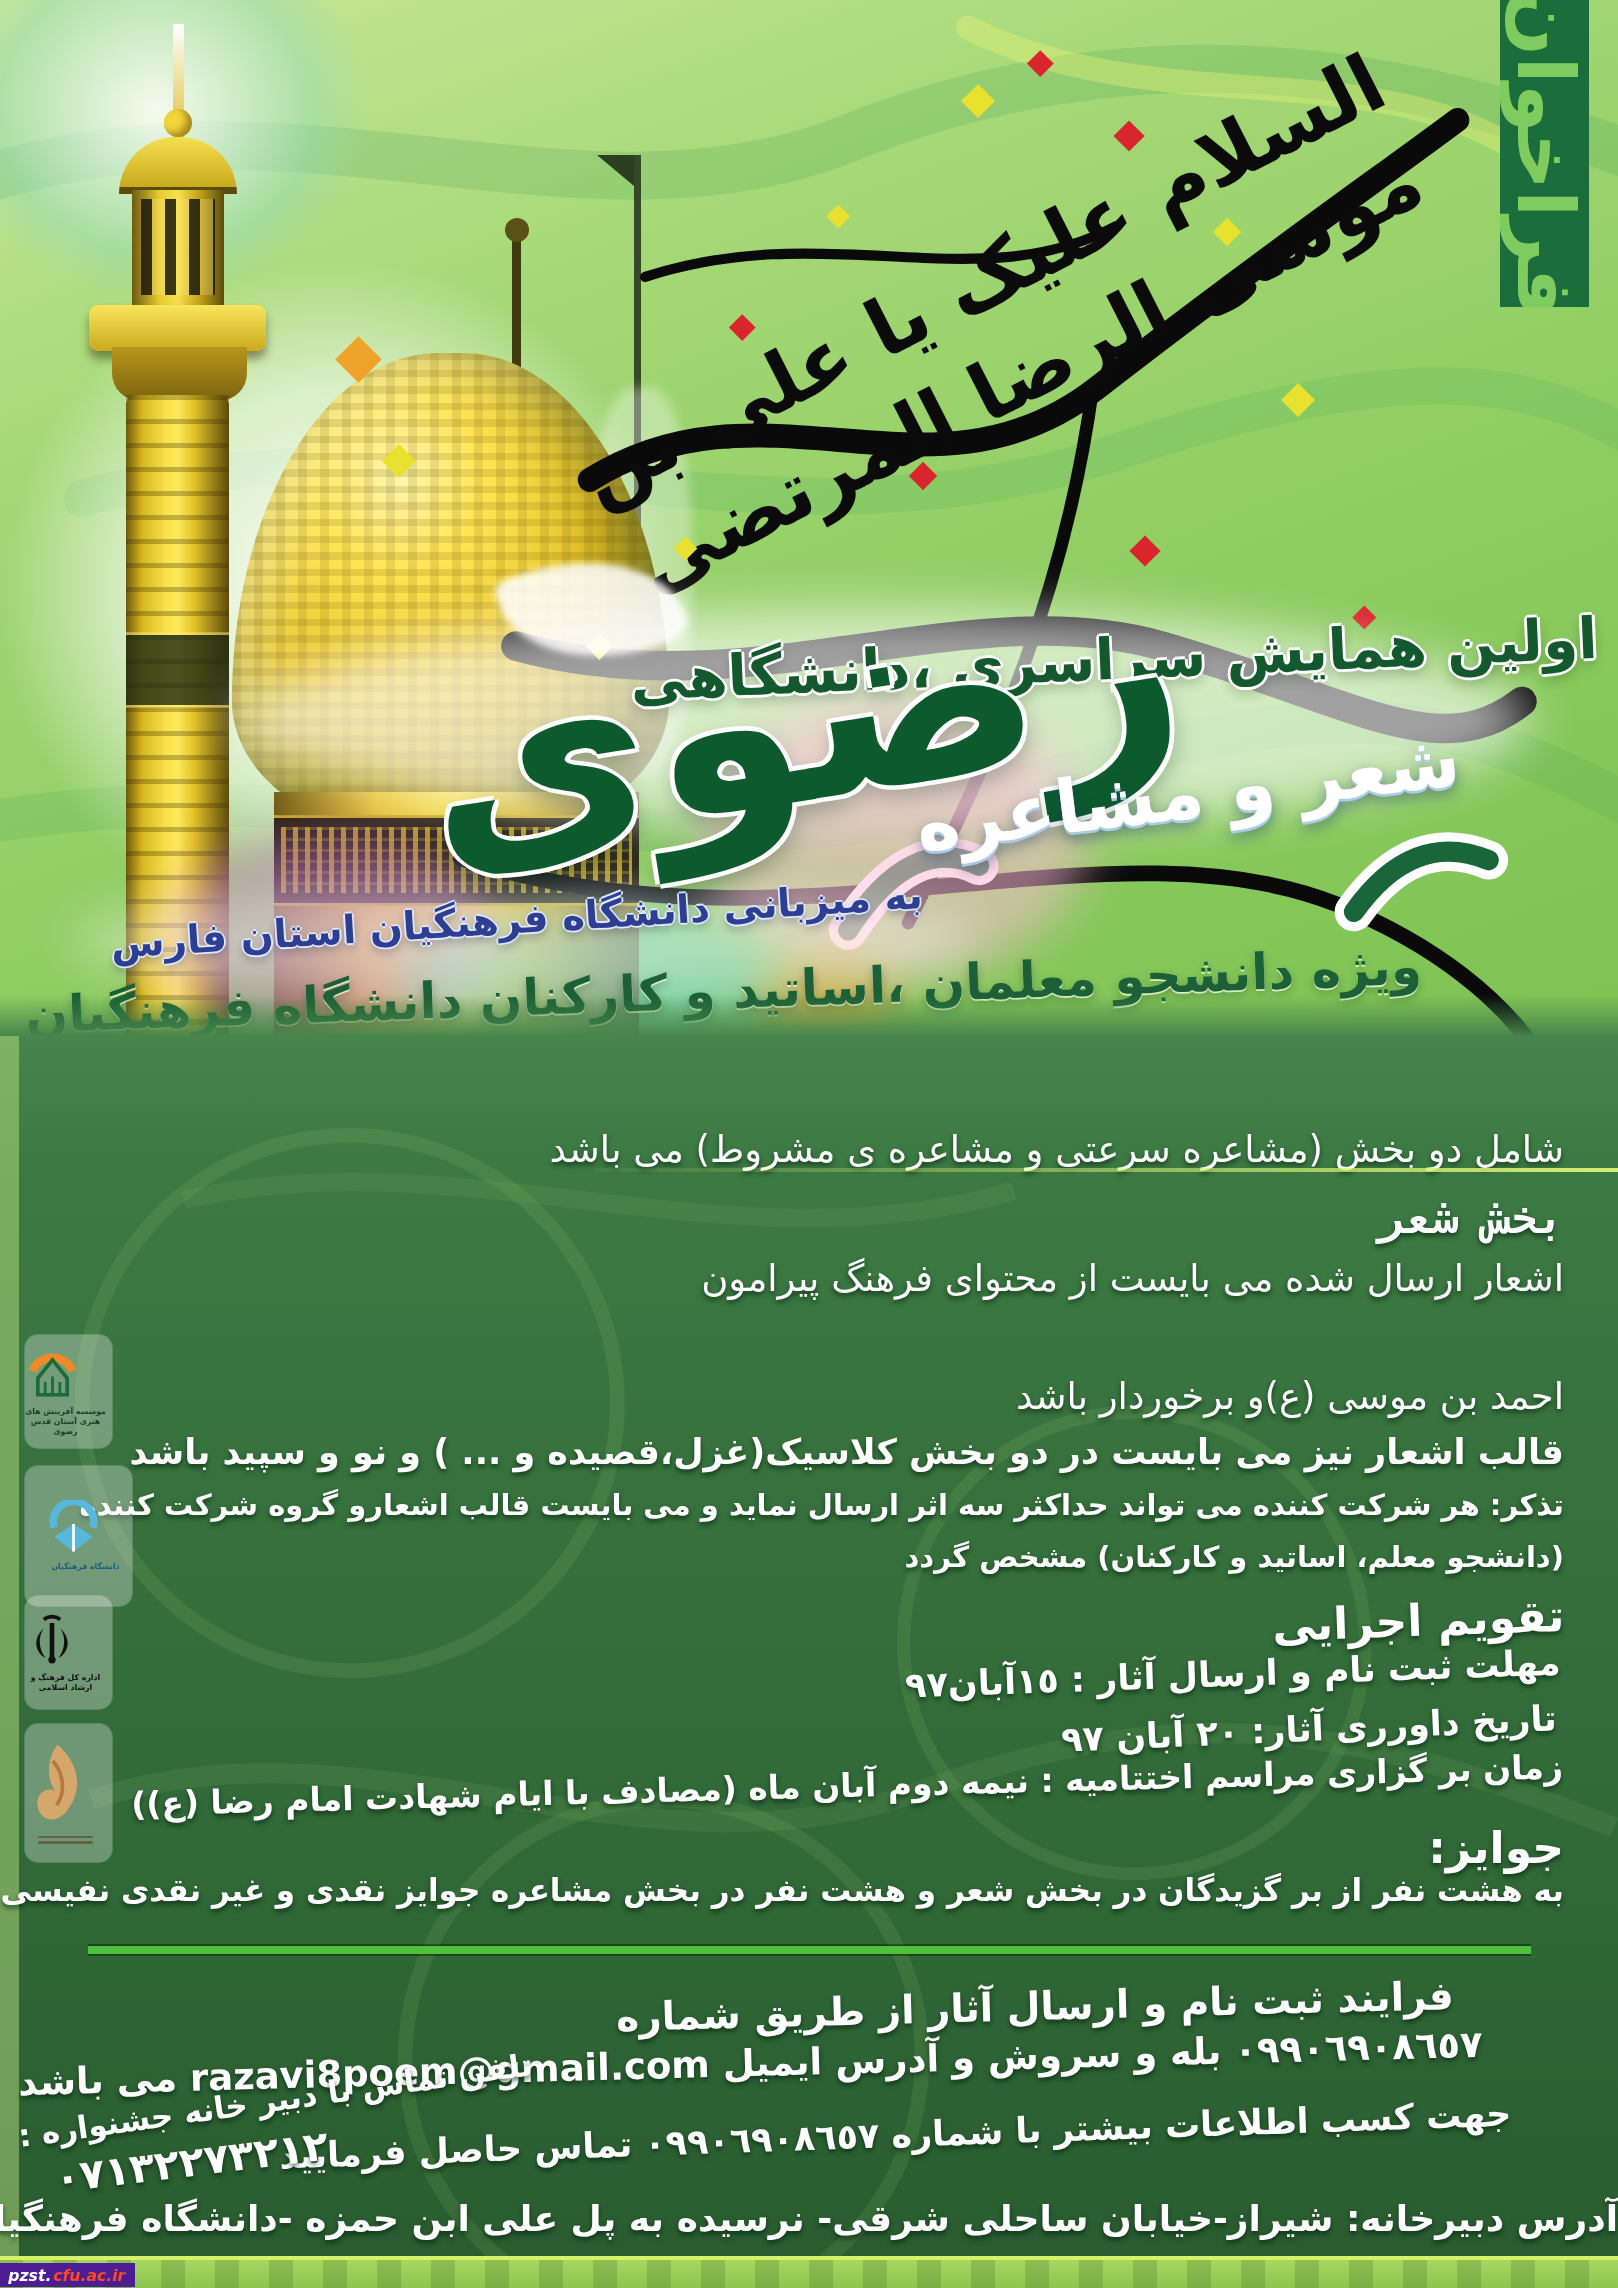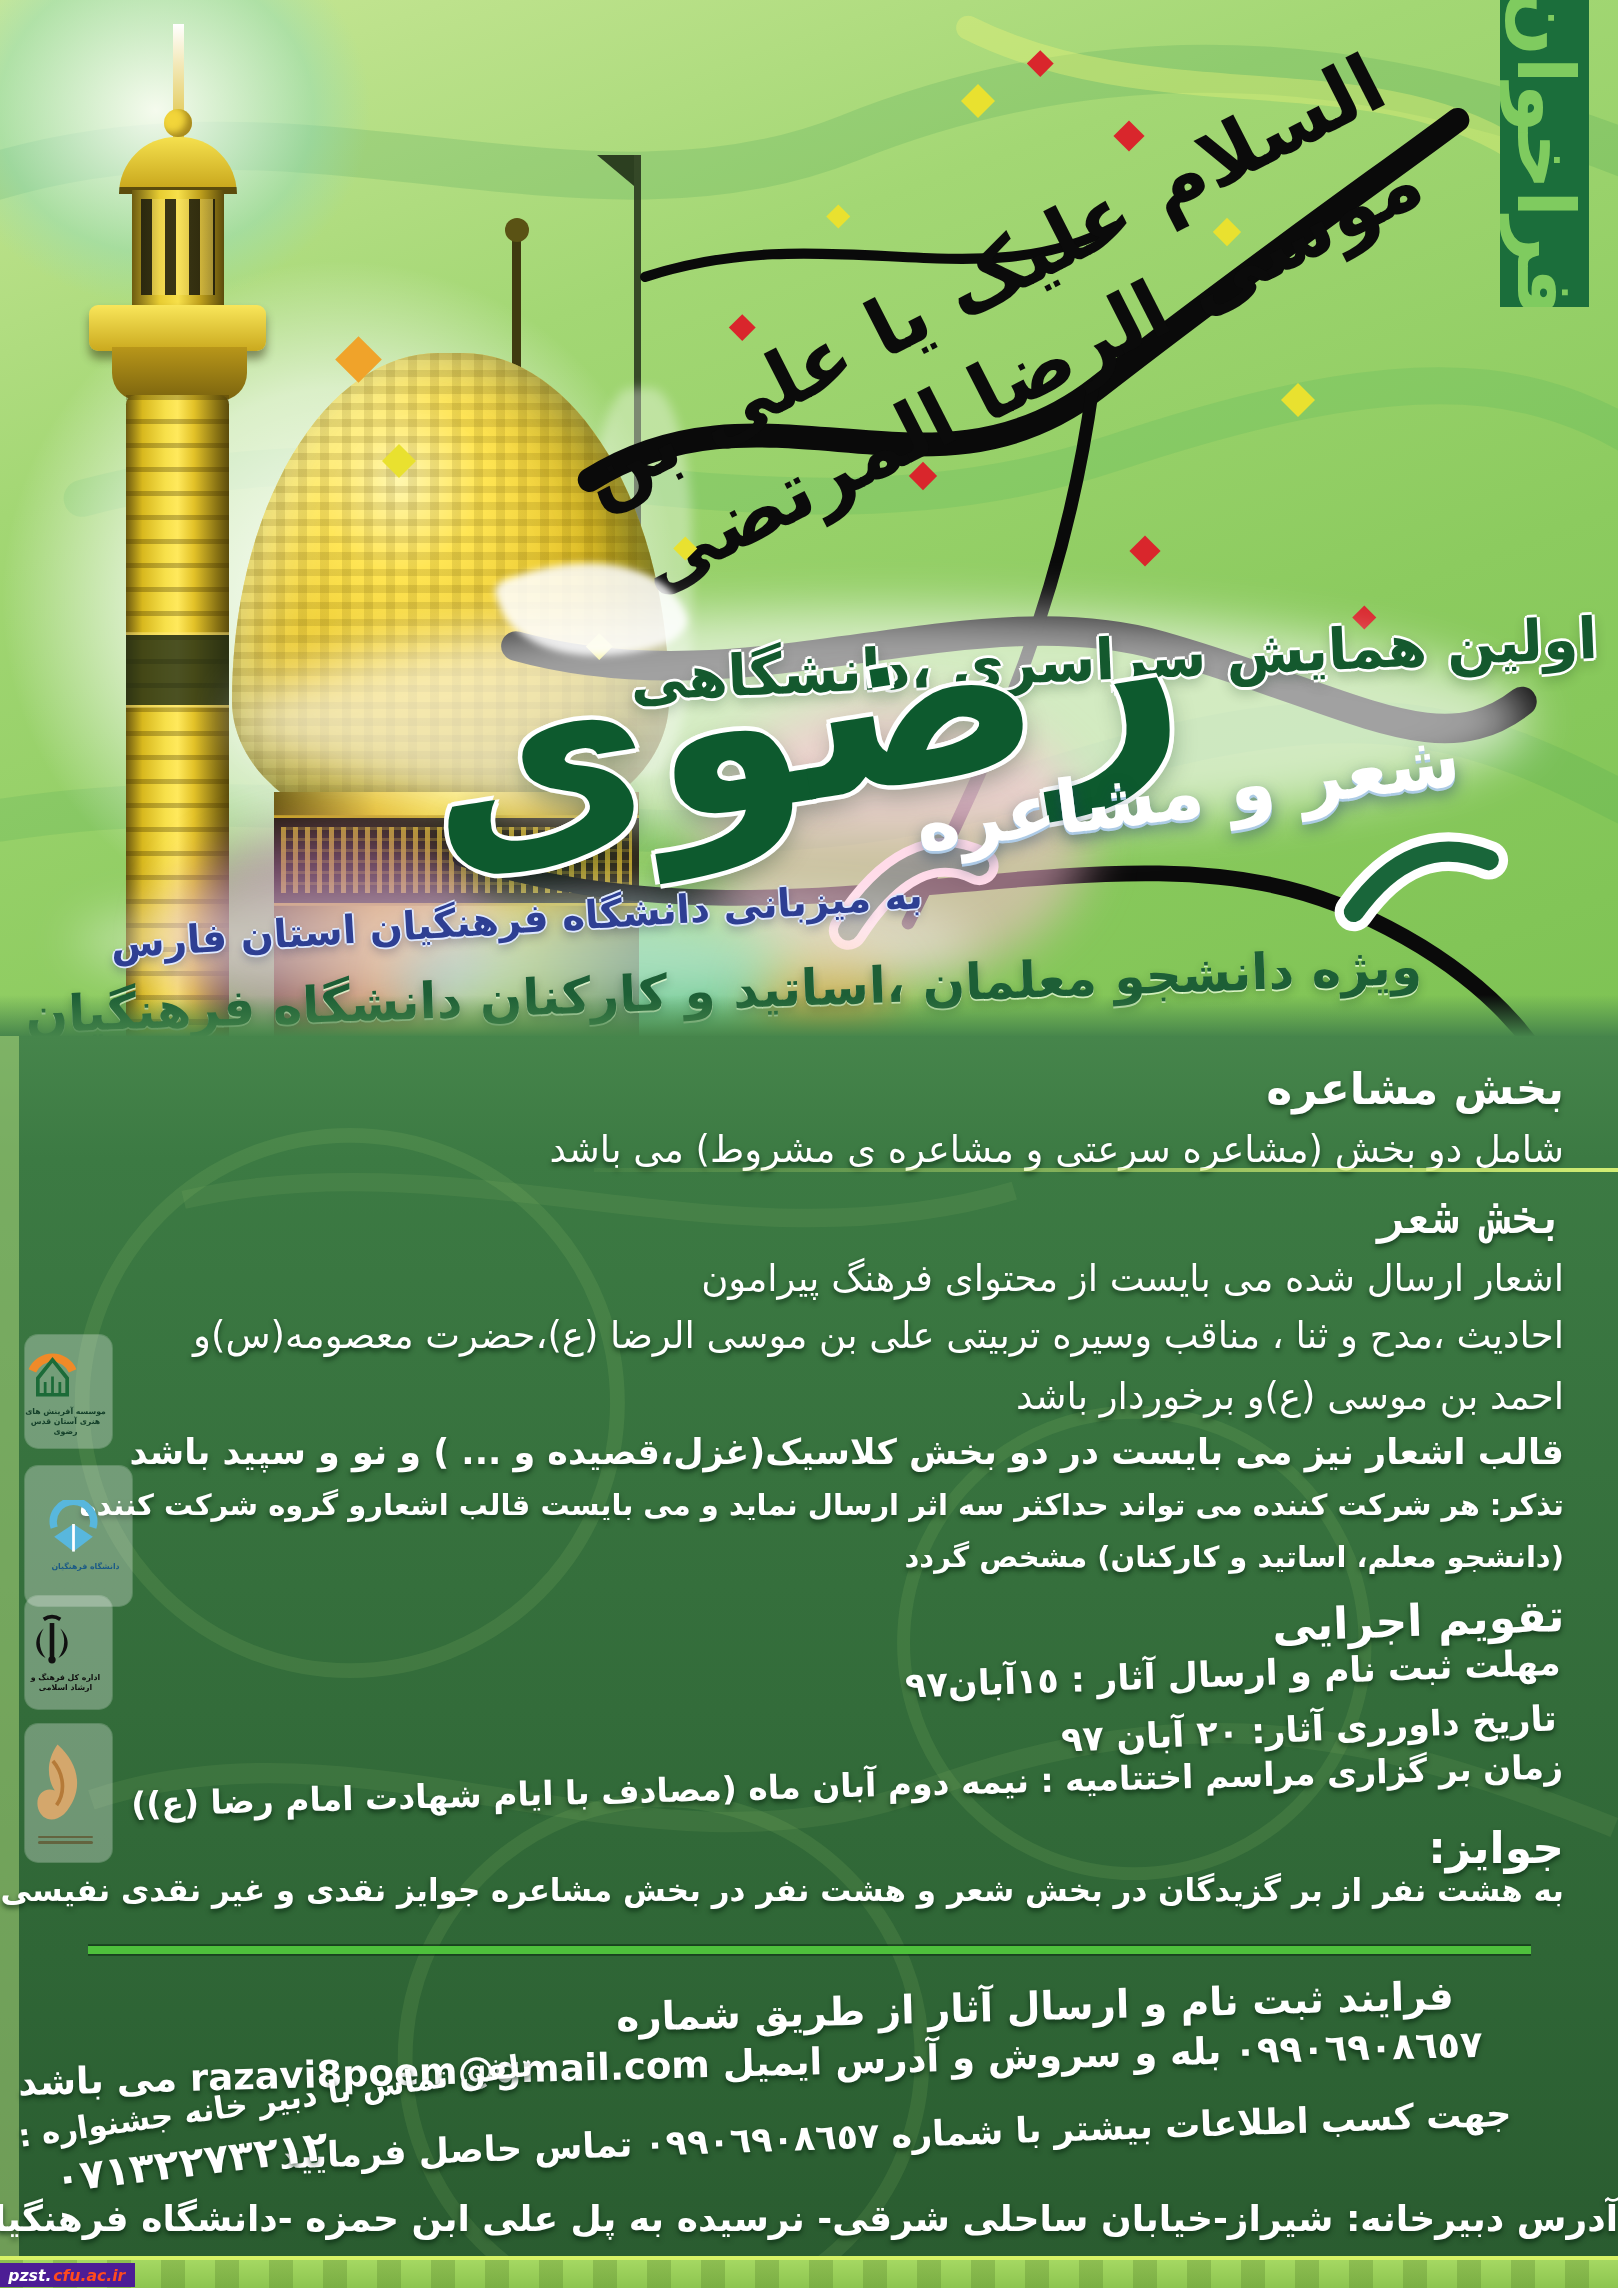--- a/index.html
+++ b/index.html
@@ -204,27 +204,25 @@
   <div class="abs overlay"></div>
   <div class="abs overlay-left"></div>
   <svg class="abs orn-svg" viewBox="0 0 1754 2480">
     <circle cx="380" cy="1520" r="290" fill="none" stroke="rgba(165,210,115,.13)" stroke-width="16"></circle>
     <circle cx="1230" cy="1780" r="250" fill="none" stroke="rgba(165,210,115,.12)" stroke-width="14"></circle>
     <circle cx="720" cy="2230" r="280" fill="none" stroke="rgba(165,210,115,.12)" stroke-width="16"></circle>
     <path d="M100 1950 C 400 1850 700 2050 1000 1940 S 1500 1880 1750 1980" fill="none" stroke="rgba(165,210,115,.10)" stroke-width="22"></path>
     <path d="M200 1300 C 500 1230 800 1380 1100 1290" fill="none" stroke="rgba(165,210,115,.10)" stroke-width="20"></path>
   </svg>
 
-  <div class="t w h" style="top:1063px;right:54px;">بخش مشاعره</div>
   <div class="t w b" style="top:1128px;right:54px;">شامل دو بخش (مشاعره سرعتی و مشاعره ی مشروط) می باشد</div>
   <div class="abs div1"></div>
 
   <div class="t w h" style="top:1192px;right:54px;font-family:Liberation Mono, monospace;">بخش شعر</div>
   <div class="t w b" style="top:1257px;right:54px;">اشعار ارسال شده  می بایست از محتوای فرهنگ پیرامون</div>
-  <div class="t w b" style="top:1314px;right:54px;">احادیث ،مدح و ثنا ، مناقب وسیره تربیتی علی بن موسی الرضا (ع)،حضرت معصومه(س)و</div>
   <div class="t w b" style="top:1375px;right:54px;">احمد بن موسی (ع)و برخوردار باشد</div>
   <div class="t w bb" style="top:1432px;right:54px;">قالب اشعار نیز می بایست در دو بخش کلاسیک(غزل،قصیده و ... ) و نو و سپید باشد</div>
   <div class="t w n" style="top:1488px;right:54px;">تذکر: هر شرکت کننده می تواند حداکثر سه اثر ارسال نماید و می بایست قالب اشعارو گروه شرکت کننده</div>
   <div class="t w n" style="top:1540px;right:54px;">(دانشجو معلم، اساتید و کارکنان) مشخص گردد</div>
 
   <div class="t w h" style="top:1595px;right:54px;transform:rotate(-2deg);">تقویم اجرایی</div>
   <div class="t w bb" style="top:1654px;right:57px;transform:rotate(-2deg);">مهلت ثبت نام و ارسال آثار : ١٥آبان٩٧</div>
   <div class="t w bb" style="top:1709px;right:61px;transform:rotate(-2.5deg);">تاریخ داورری آثار: ٢٠ آبان ٩٧</div>
   <div class="t w bb" style="top:1766px;right:55px;font-size:33px;transform:rotate(-1.5deg);">زمان بر گزاری مراسم اختتامیه : نیمه دوم آبان ماه  (مصادف با ایام شهادت امام رضا (ع))</div>
 

